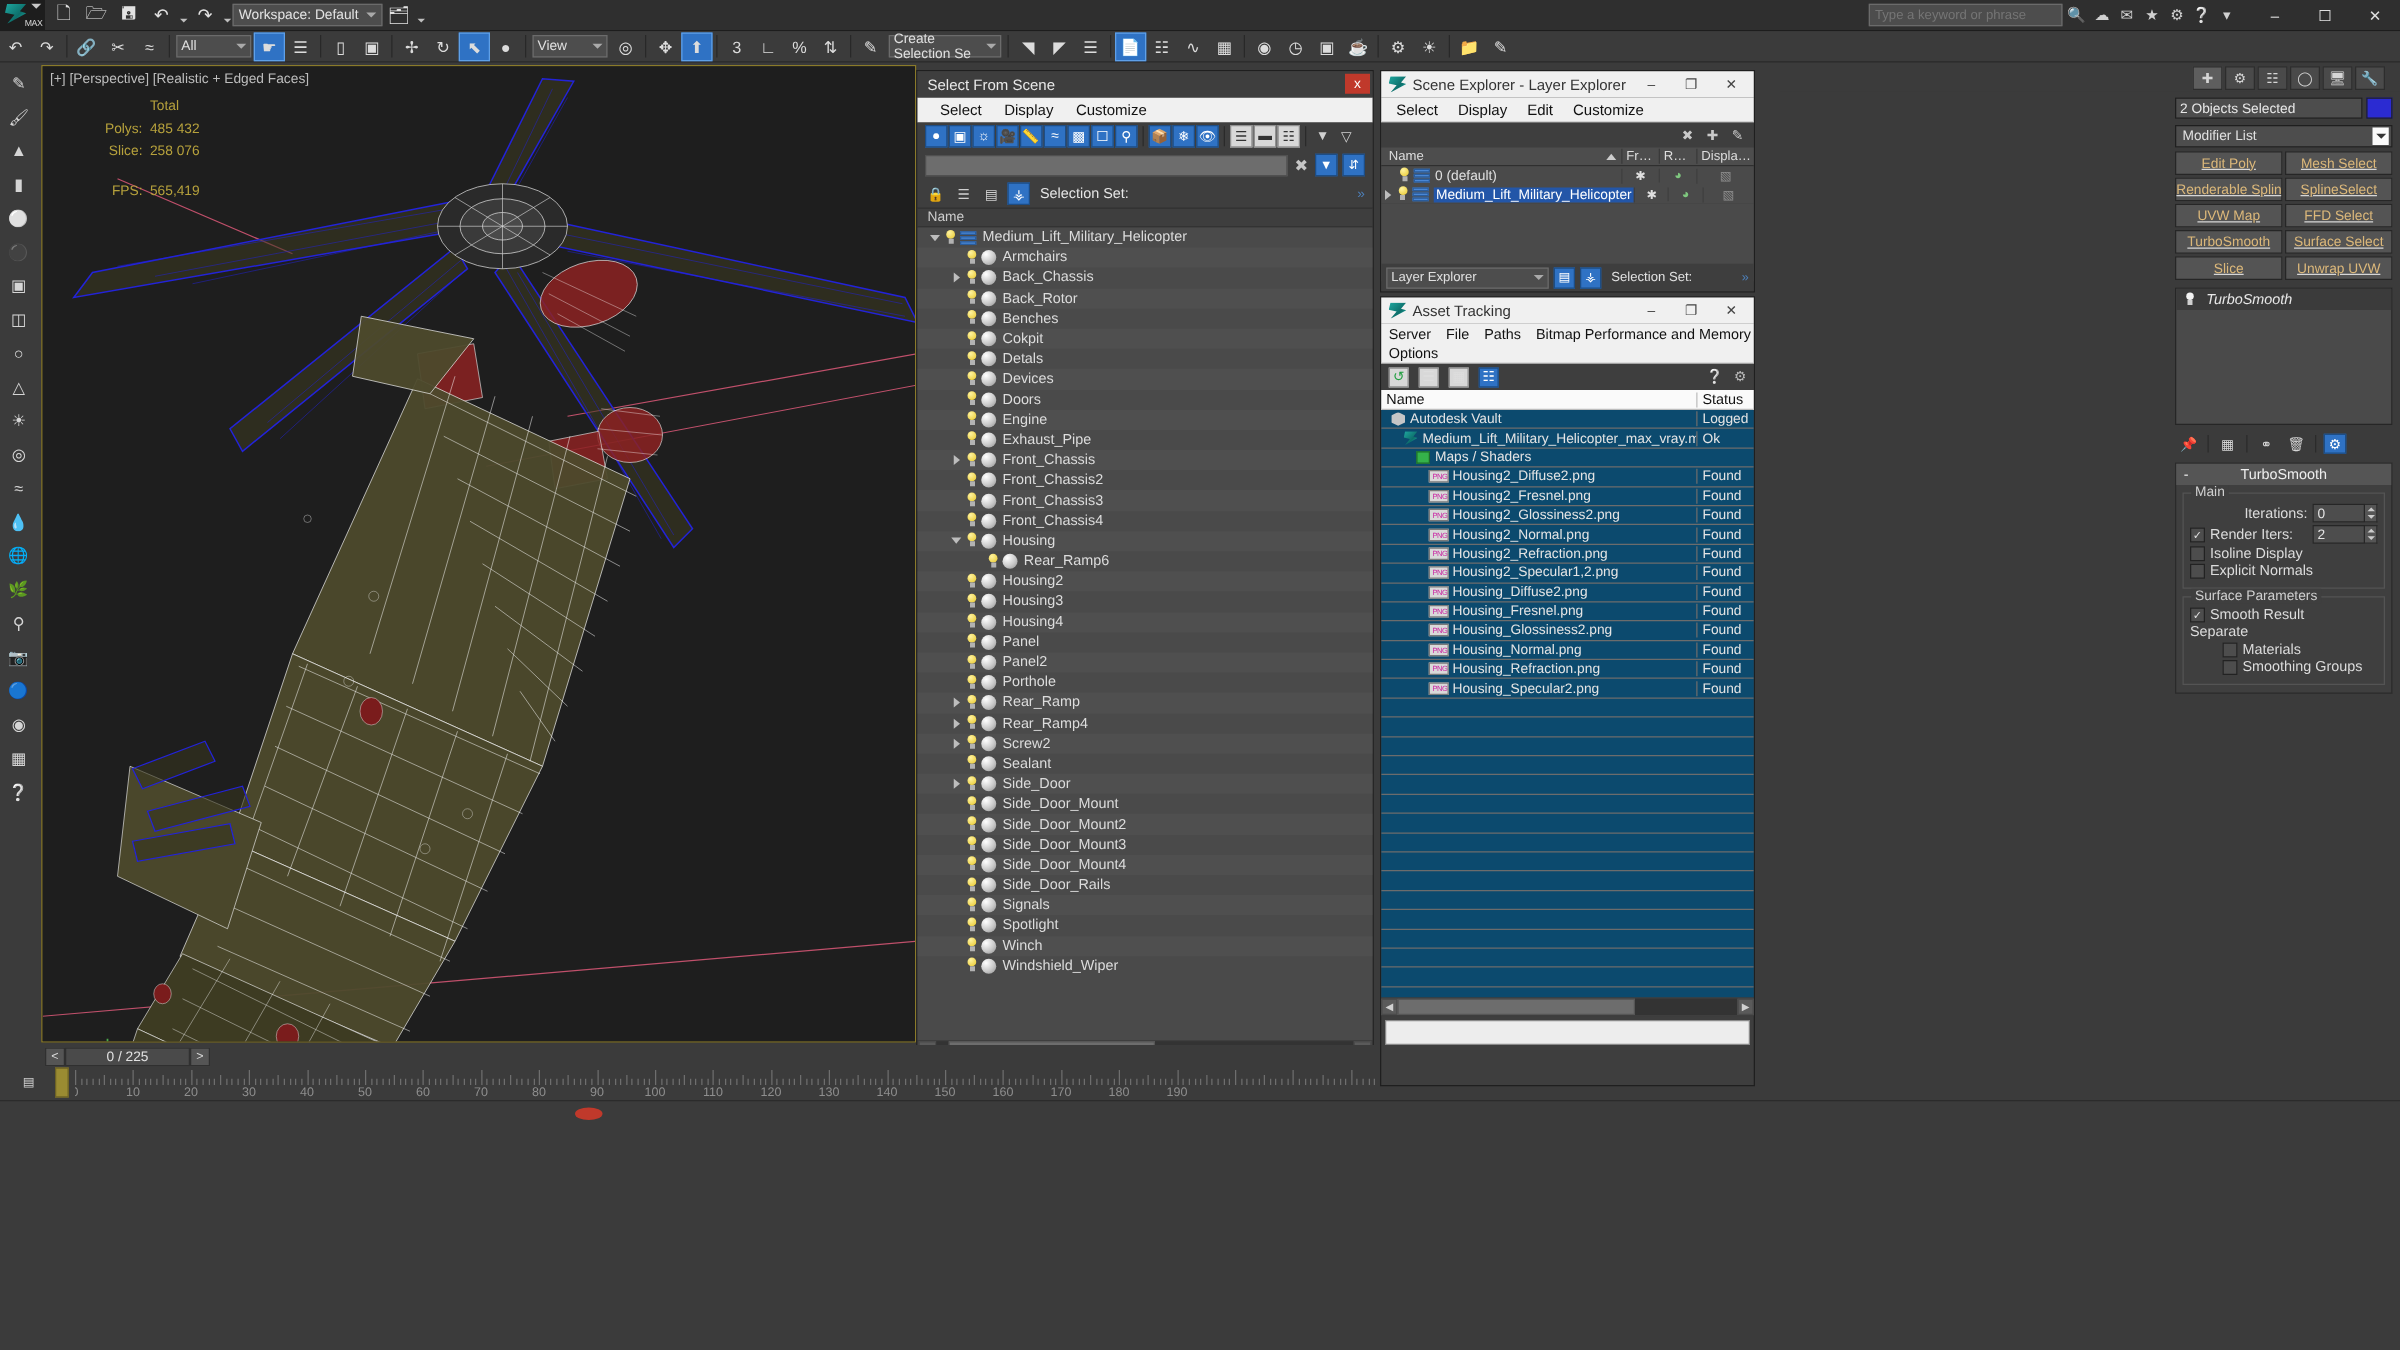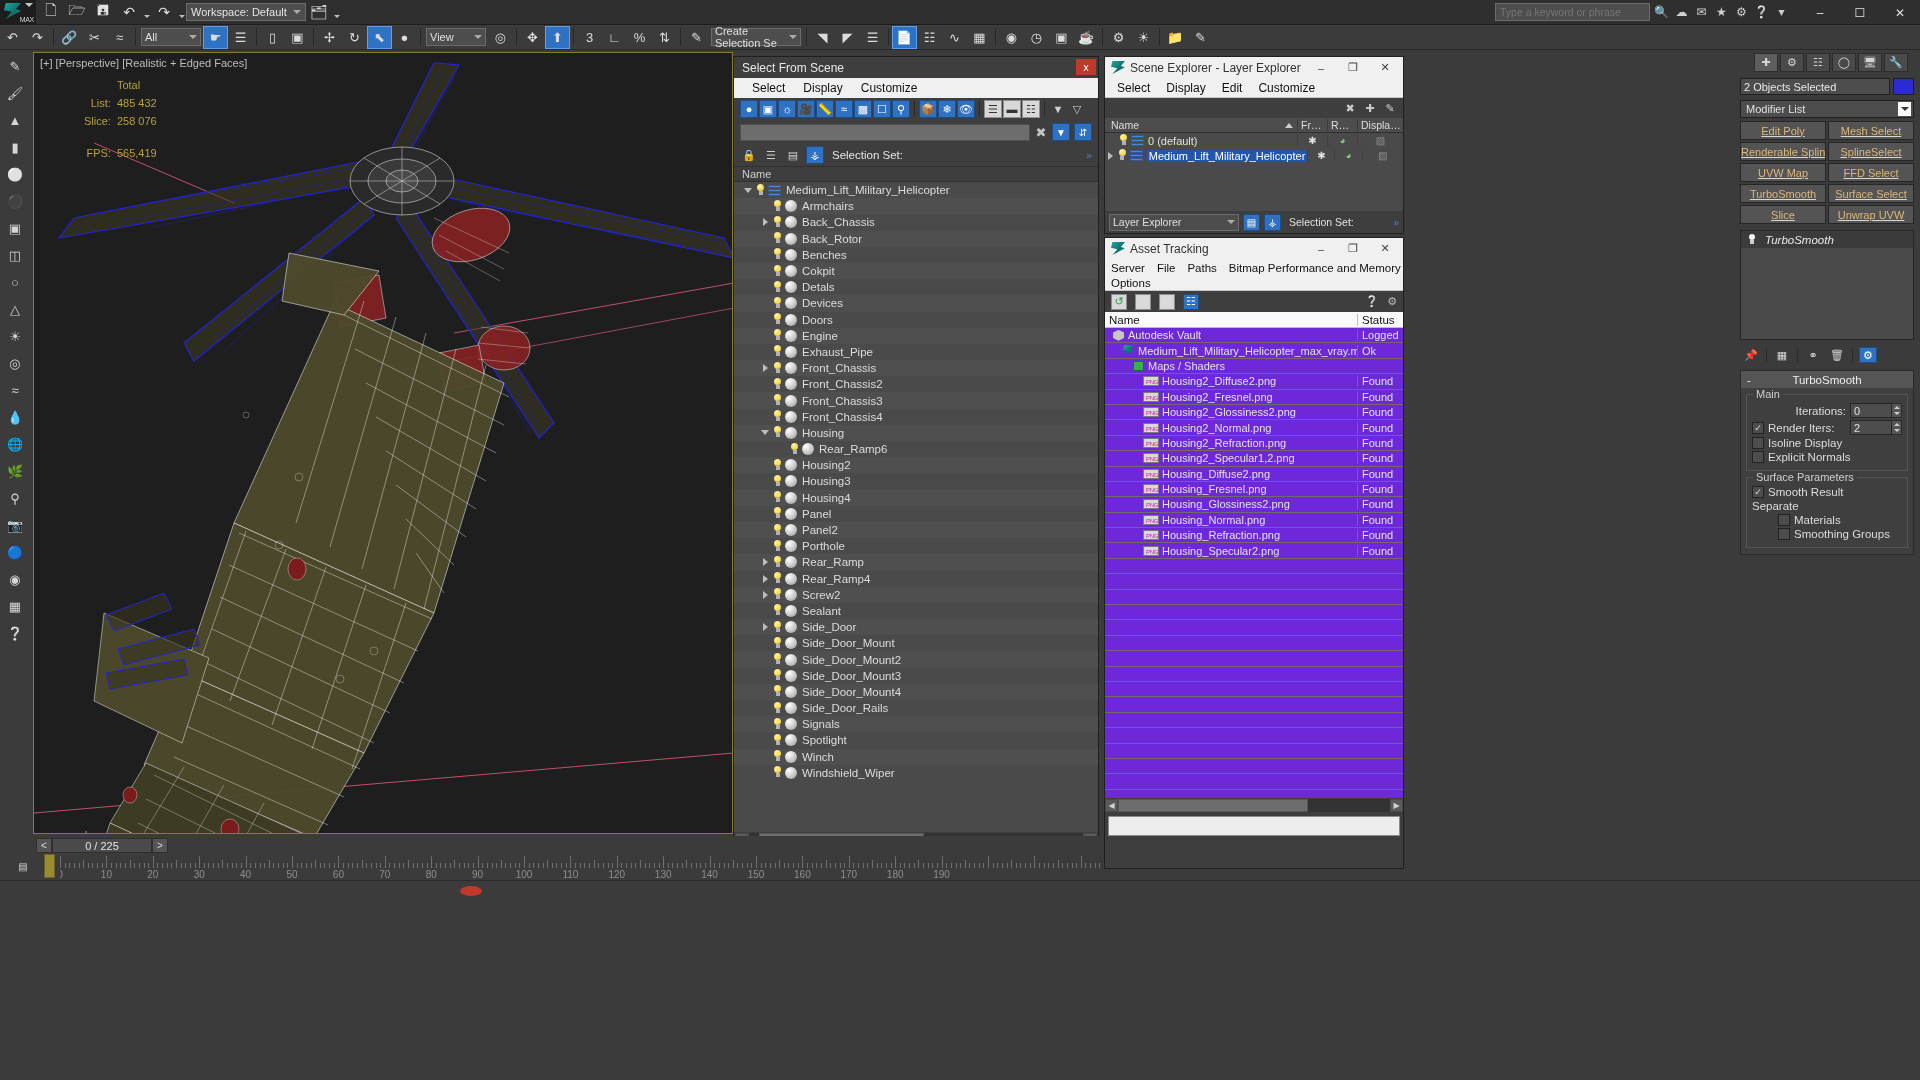--- a/index.html
+++ b/index.html
@@ -181,21 +181,21 @@
   .as-menu2{height:15px;background:#f0f0f0;display:flex;align-items:center;padding-left:6px;color:#111;font-size:11.5px;border-bottom:1px solid #c8c8c8;}
   .as-tools{height:21px;background:#3e3e3e;display:flex;align-items:center;padding:0 6px;gap:8px;}
   .as-tools .ai{width:16px;height:16px;display:flex;align-items:center;justify-content:center;font-size:11px;color:#ddd;background:#d8d8d8;border:1px solid #8e8e8e;}
   .as-tools .ai.g{color:#1e9e3e;}
   .as-tools .ai.b{background:#2f72c4;border-color:#1d4d85;color:#fff;}
   .as-tools .right{margin-left:auto;display:flex;gap:8px;}
   .as-tools .right span{color:#b9b9b9;font-size:11px;}
   .as-head{height:16px;background:#fafafa;display:flex;align-items:center;color:#111;font-size:11.5px;border-bottom:1px solid #bdbdbd;}
   .as-head .n{flex:1;padding-left:4px;}
   .as-head .s{width:46px;border-left:1px solid #bdbdbd;padding-left:4px;}
-  .as-list{background:#6d28d9;height:470px;overflow:hidden;}
+  .as-list{background:#0c4a6e;height:470px;overflow:hidden;}
   .arow{height:15.4px;display:flex;align-items:center;font-size:11px;color:#e4e4e4;border-bottom:1px solid #6c6c6c;}
   .arow .an{flex:1;display:flex;align-items:center;overflow:hidden;white-space:nowrap;}
   .arow .as{width:46px;border-left:1px solid #6c6c6c;padding-left:4px;}
   .ic-vault{width:11px;height:11px;margin-right:4px;background:#c6c6c6;clip-path:polygon(50% 0,100% 25%,100% 75%,50% 100%,0 75%,0 25%);flex:0 0 11px;}
   .ic-max{width:11px;height:11px;margin-right:4px;background:linear-gradient(135deg,#1fa8a0,#0d6f6b 60%,#22c3b8);clip-path:polygon(10% 0,100% 0,70% 38%,100% 48%,10% 100%,45% 55%,0 45%);flex:0 0 11px;}
   .ic-maps{width:11px;height:10px;margin-right:4px;background:#35b24a;border:1px solid #1d6b2b;flex:0 0 11px;}
   .ic-png{width:16px;height:10px;margin-right:3px;background:#d9d9d9;border:1px solid #7a7a7a;position:relative;flex:0 0 16px;}
   .ic-png::after{content:"PNG";position:absolute;left:0;top:0;width:16px;height:10px;font-size:6px;color:#c81fa0;text-align:center;line-height:10px;font-family:"Liberation Sans",sans-serif;letter-spacing:-.4px;}
   .as-hscroll{height:15px;background:#3e3e3e;display:flex;align-items:center;}
   .as-hscroll .ar{width:13px;height:13px;background:#5a5a5a;border:1px solid #4a4a4a;display:flex;align-items:center;justify-content:center;color:#d0d0d0;font-size:8px;}
@@ -504,21 +504,21 @@
     </svg>
     <div class="vp-label">[+] [Perspective] [Realistic + Edged Faces]</div>
     <div class="vp-stats">
       <table>
         <tbody>
             <tr>
               <td class="lbl"></td>
               <td>Total</td>
             </tr>
         <tr>
-              <td class="lbl">List:</td>
+              <td class="lbl">Polys:</td>
             <td>485 432</td>
             </tr>
         <tr>
               <td class="lbl">Slice:</td>
             <td>258 076</td>
             </tr>
         <tr>
               <td style="height:12px"></td>
               <td></td>
             </tr>

